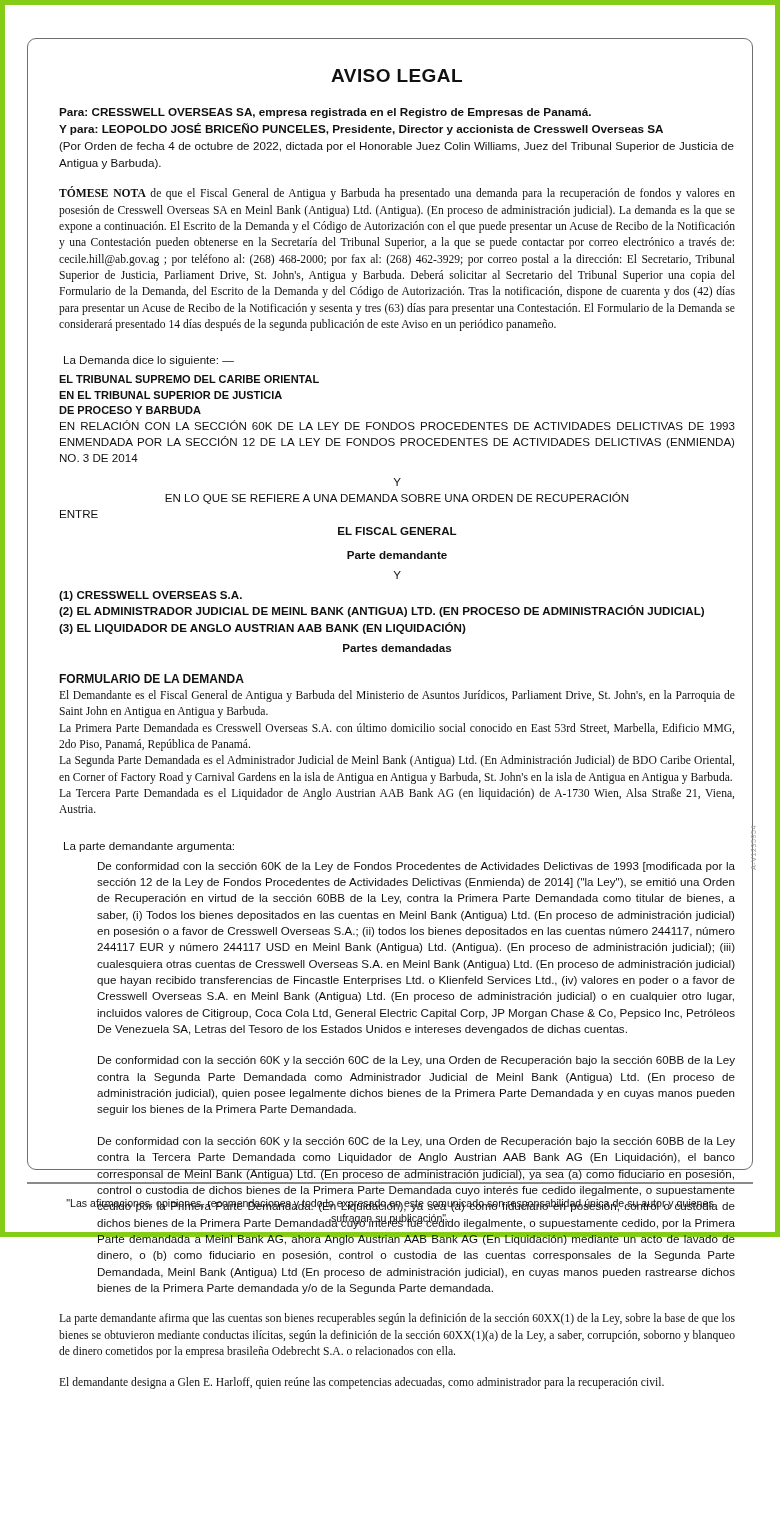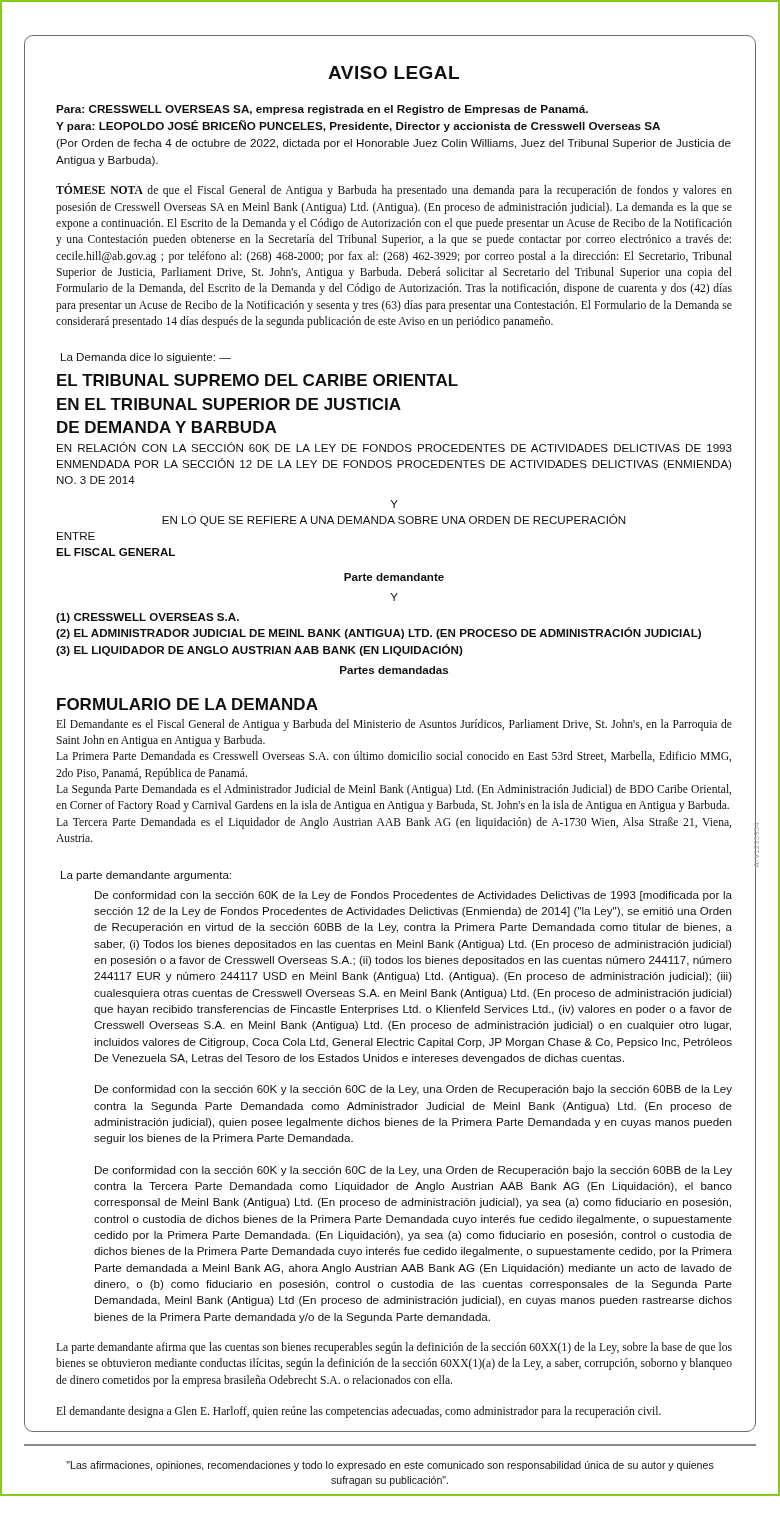--- a/index.html
+++ b/index.html
@@ -11,23 +11,23 @@
     width: 780px;
     height: 1523px;
     font-family: "Liberation Sans", sans-serif;
     color: #111111;
     overflow: hidden;
   }
 
   .page {
     position: relative;
     width: 780px;
-    height: 1496px;
+    height: 1237px;
     box-sizing: border-box;
-    border: 2px solid #84cc16;
+    border: 5px solid #84cc16;
     background: #ffffff;
   }
 
   .inner-frame {
     position: absolute;
     left: 22px;
     top: 33px;
     right: 22px;
     bottom: 62px;
     border: 1px solid #6e6e6e;
@@ -81,21 +81,21 @@
   .lead-bold { font-weight: bold; }
 
   .plain-line {
     margin: 4px;
     line-height: 1.38;
   }
 
   .court-line {
     margin: 0;
     font-weight: bold;
-    font-size: 17px;
+    font-size: 11px;
     line-height: 1.38;
   }
 
   .case-line {
     margin: 0;
     line-height: 1.38;
   }
 
   .caps-para {
     margin: 0;
@@ -111,40 +111,41 @@
 
   .label-left {
     margin: 0;
     line-height: 1.4;
   }
 
   .label-bold {
     margin: 0;
     font-weight: bold;
     line-height: 1.4;
+    text-align: center;
   }
 
   .right-bold {
     margin: 0;
     text-align: center;
     font-weight: bold;
     line-height: 1.4;
   }
 
   .party-line {
     margin: 0;
     font-weight: bold;
     text-align: justify;
     line-height: 1.4;
   }
 
   .section-head {
     margin: 0;
     font-weight: bold;
-    font-size: 17px;
+    font-size: 12px;
     line-height: 1.4;
   }
 
   .indent-para {
     margin: 0 0 0 38px;
     text-align: justify;
     line-height: 1.41;
   }
 
   .watermark {
@@ -195,21 +196,21 @@
 
     <div class="block-gap"></div>
 
     <p class="para"><span class="lead-bold">TÓMESE NOTA</span><span> de que el Fiscal General de Antigua y Barbuda ha presentado una demanda para la recuperación de fondos y valores en posesión de Cresswell Overseas SA en Meinl Bank (Antigua) Ltd. (Antigua). (En proceso de administración judicial). La demanda es la que se expone a continuación. El Escrito de la Demanda y el Código de Autorización con el que puede presentar un Acuse de Recibo de la Notificación y una Contestación pueden obtenerse en la Secretaría del Tribunal Superior, a la que se puede contactar por correo electrónico a través de: cecile.hill@ab.gov.ag ; por teléfono al: (268) 468-2000; por fax al: (268) 462-3929; por correo postal a la dirección: El Secretario, Tribunal Superior de Justicia, Parliament Drive, St. John's, Antigua y Barbuda. Deberá solicitar al Secretario del Tribunal Superior una copia del Formulario de la Demanda, del Escrito de la Demanda y del Código de Autorización. Tras la notificación, dispone de cuarenta y dos (42) días para presentar un Acuse de Recibo de la Notificación y sesenta y tres (63) días para presentar una Contestación. El Formulario de la Demanda se considerará presentado 14 días después de la segunda publicación de este Aviso en un periódico panameño.</span></p>
 
     <div class="block-gap"></div>
 
     <p class="plain-line">La Demanda dice lo siguiente: —</p>
     <p class="court-line">EL TRIBUNAL SUPREMO DEL CARIBE ORIENTAL</p>
     <p class="court-line">EN EL TRIBUNAL SUPERIOR DE JUSTICIA</p>
-    <p class="court-line">DE DEMANDA Y BARBUDA</p>
+    <p class="court-line">DE PROCESO Y BARBUDA</p>
     <p class="caps-para">EN RELACIÓN CON LA SECCIÓN 60K DE LA LEY DE FONDOS PROCEDENTES DE ACTIVIDADES DELICTIVAS DE 1993 ENMENDADA POR LA SECCIÓN 12 DE LA LEY DE FONDOS PROCEDENTES DE ACTIVIDADES DELICTIVAS (ENMIENDA) NO. 3 DE 2014</p>
 
     <div class="small-gap"></div>
 
     <p class="centered">Y</p>
     <p class="centered">EN LO QUE SE REFIERE A UNA DEMANDA SOBRE UNA ORDEN DE RECUPERACIÓN</p>
 
     <p class="label-left">ENTRE</p>
     <p class="label-bold">EL FISCAL GENERAL</p>
 

